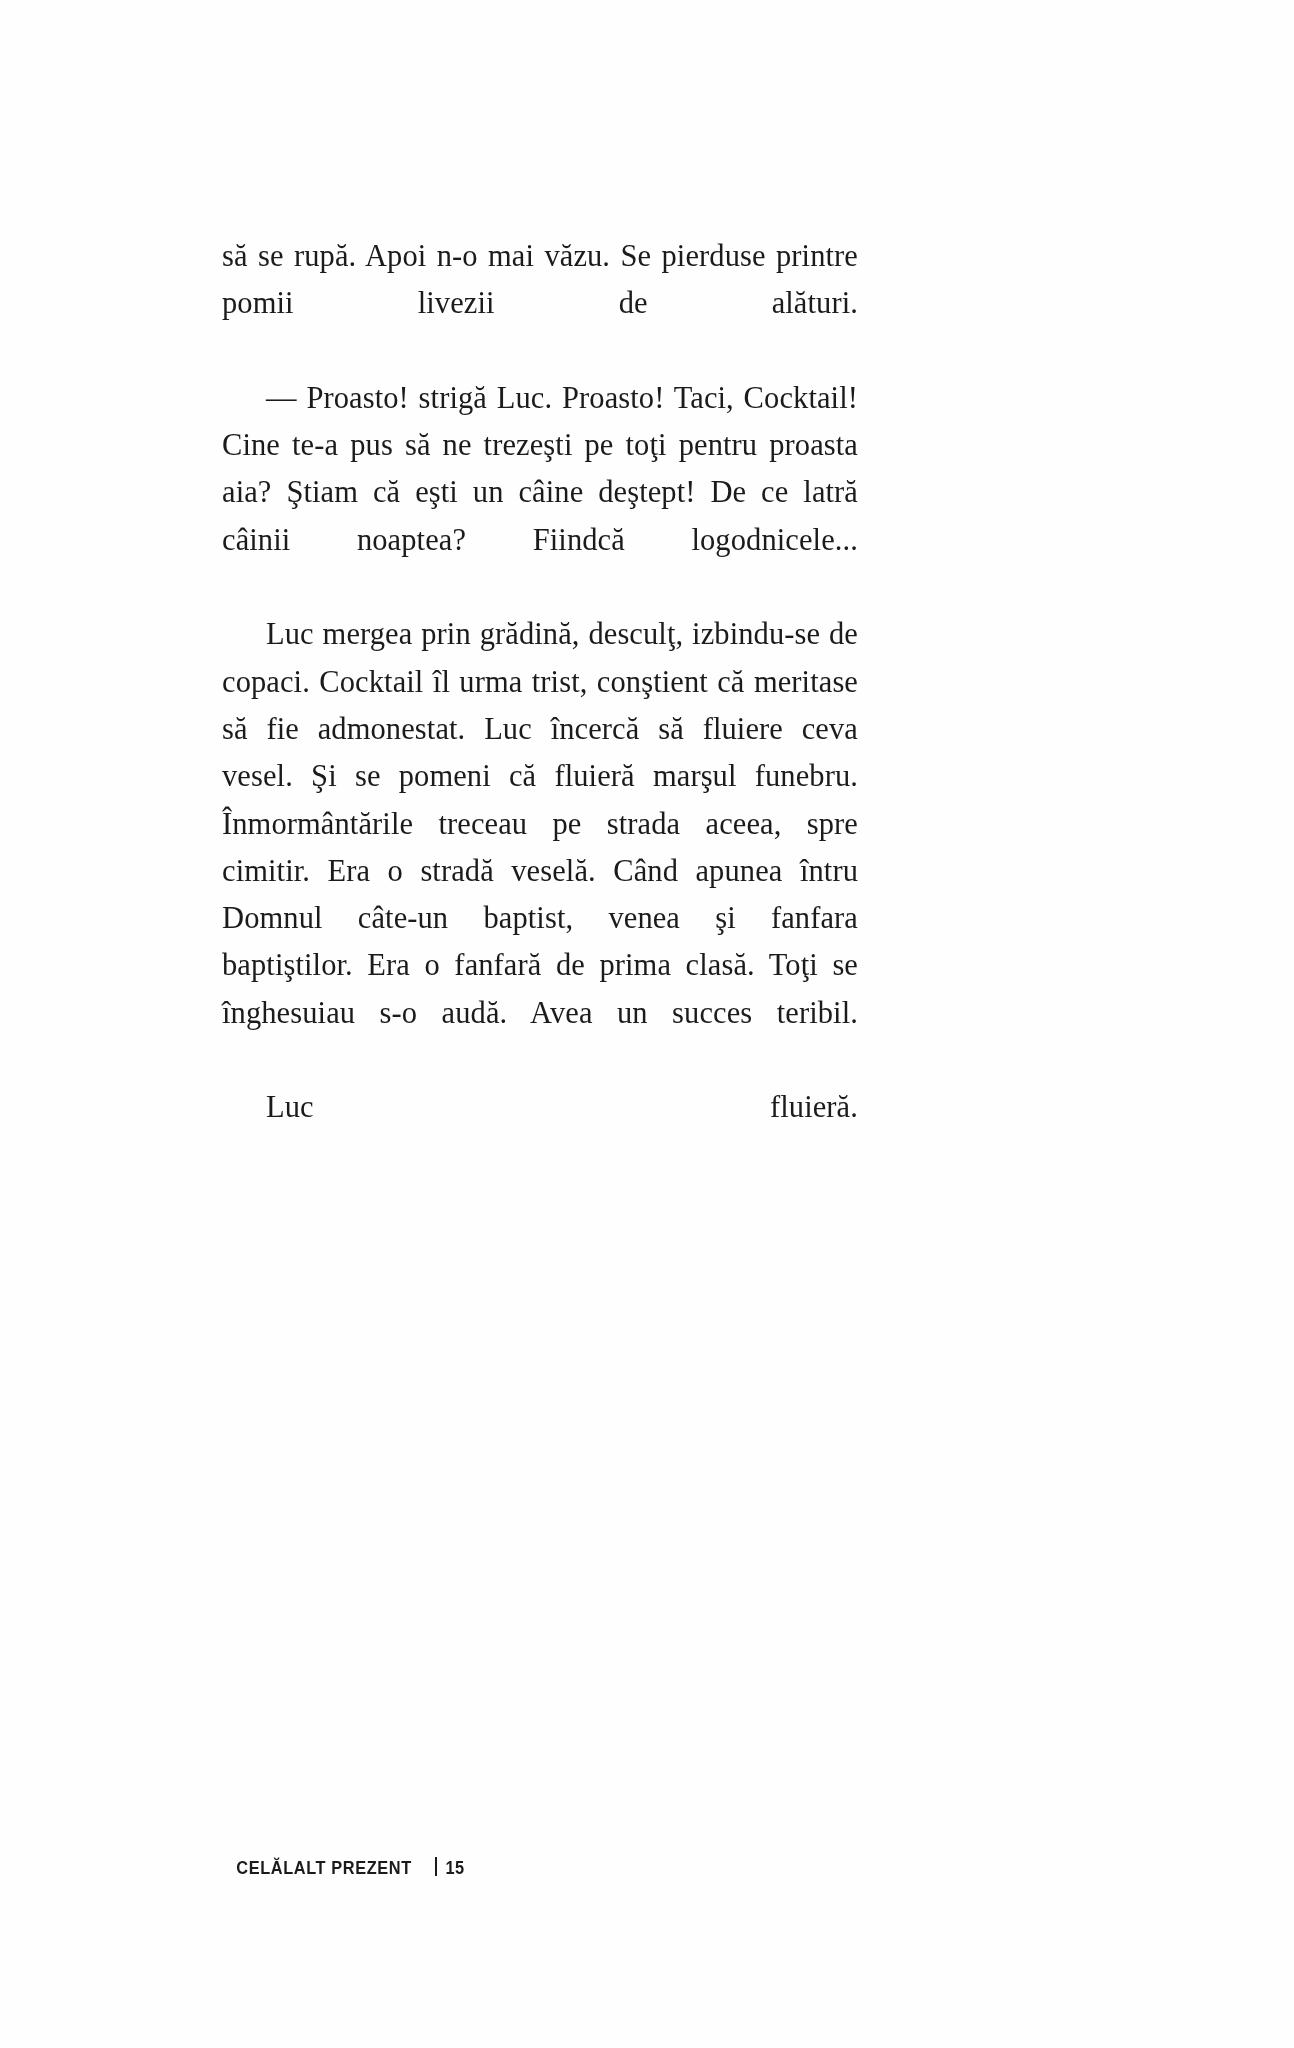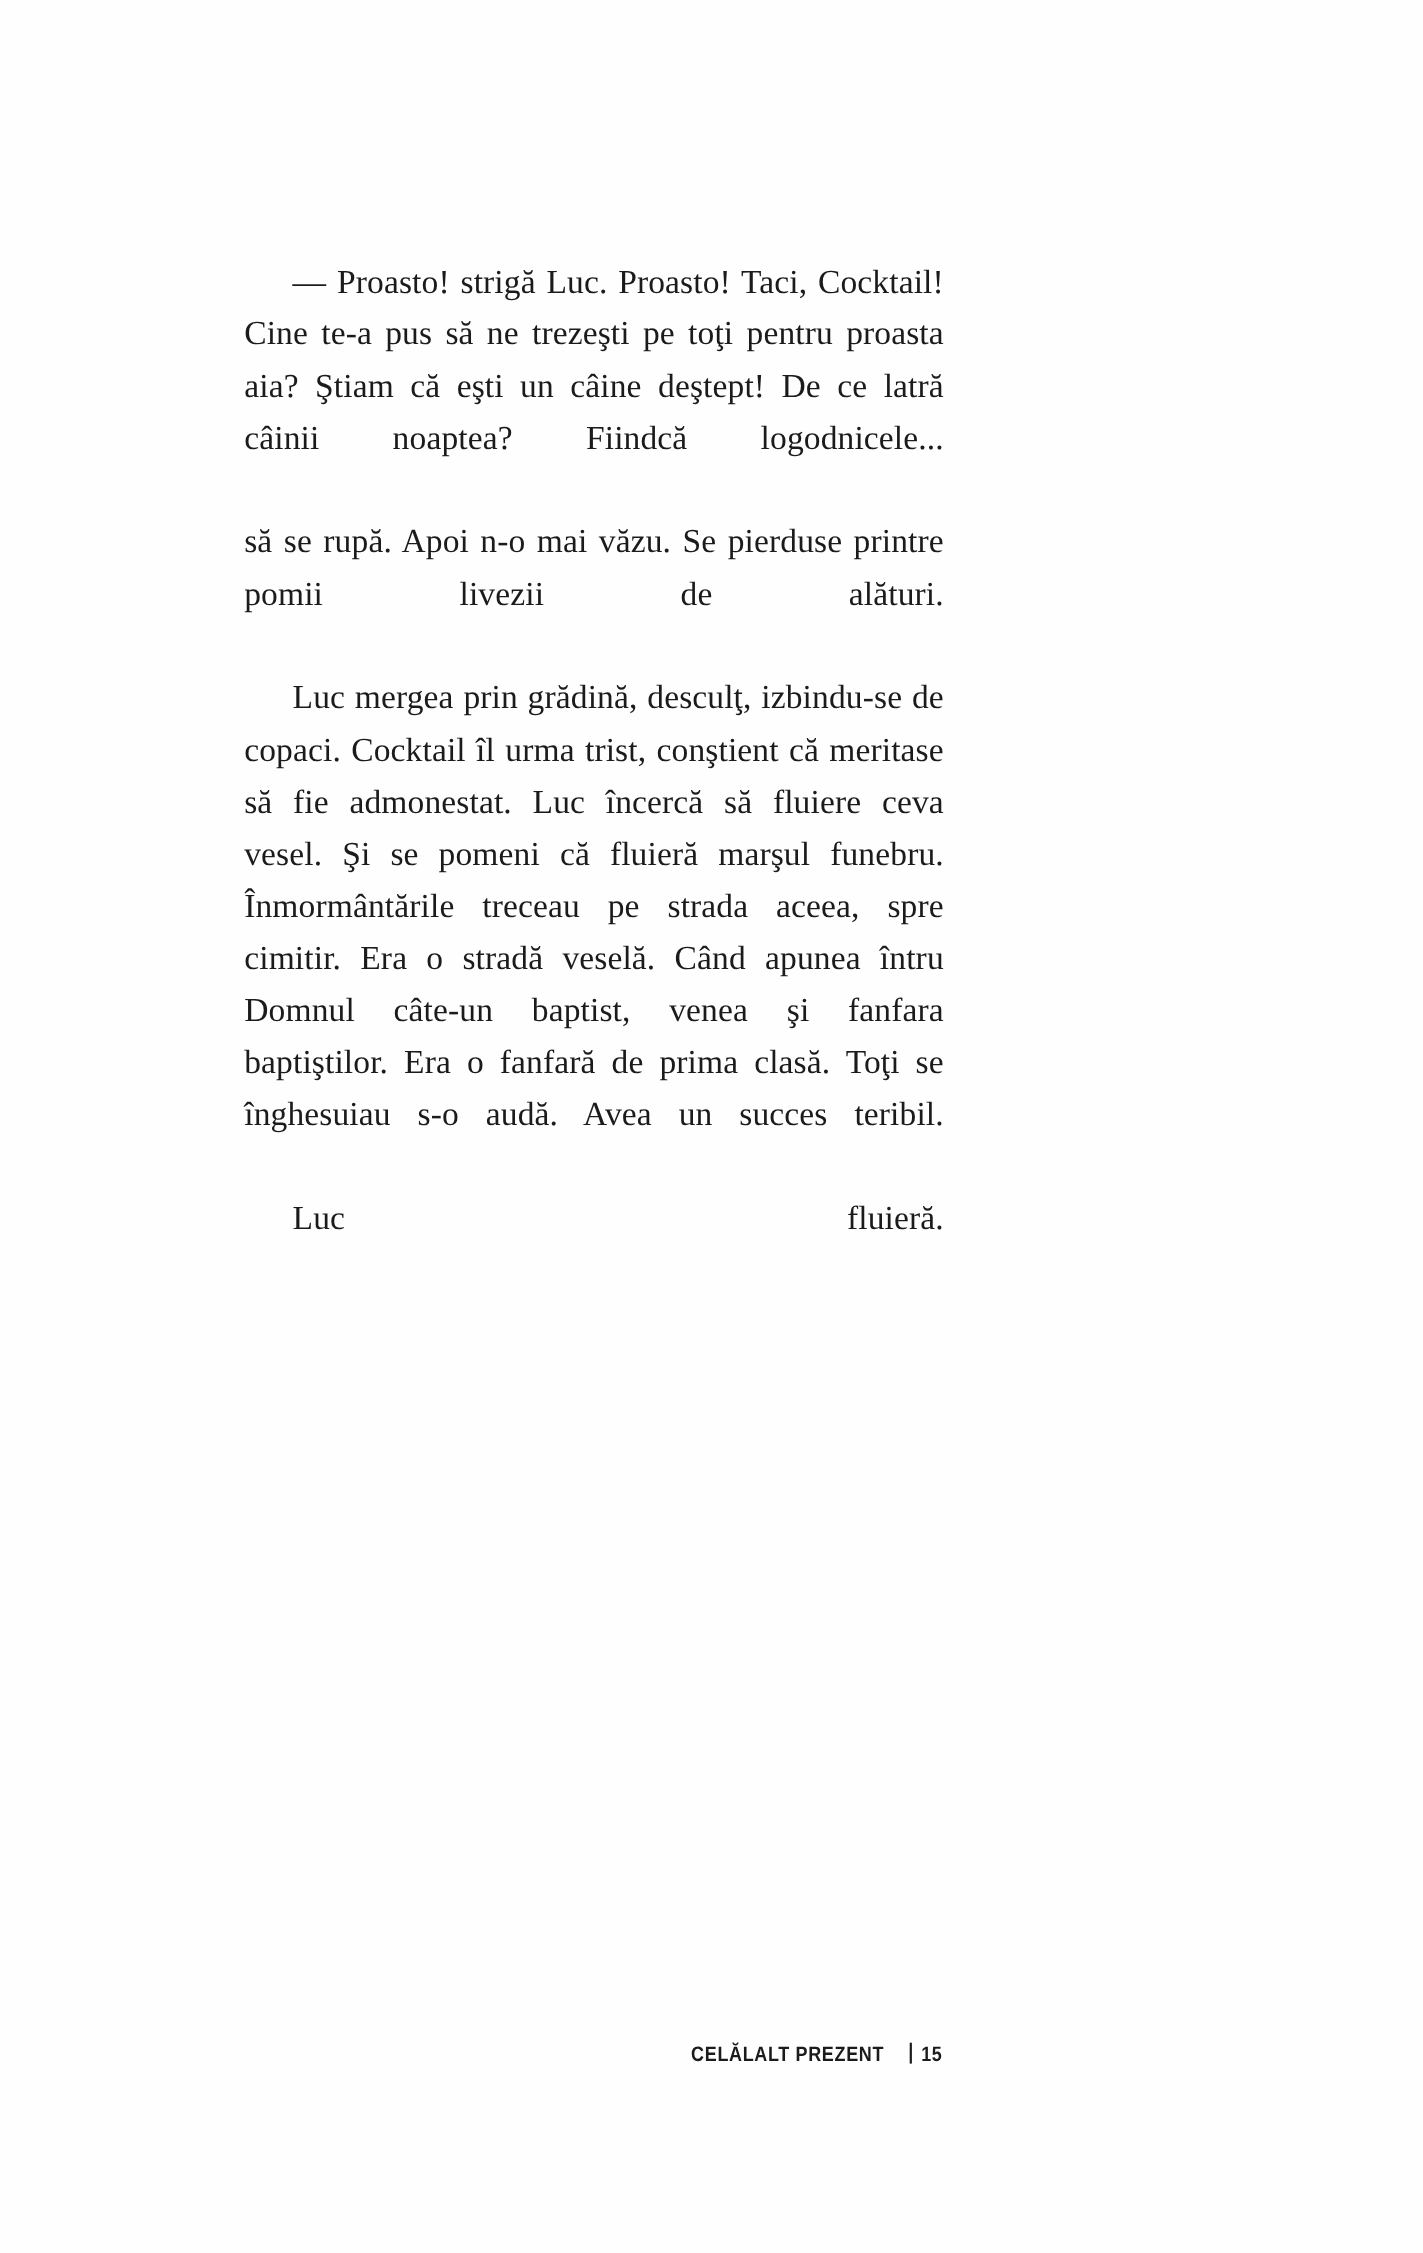--- a/index.html
+++ b/index.html
@@ -53,21 +53,20 @@
     width: 100%;
   }
 
   
   .footer {
     position: absolute;
     left: 222px;
     top: 1855px;
     width: 636px;
     display: flex;
-    justify-content: flex-end;
     align-items: baseline;
     gap: 0;
   }
 
   .footer-title {
     font-family: "Liberation Sans", sans-serif;
     font-weight: bold;
     font-size: 19px;
     letter-spacing: 0.7px;
     color: #1b1b1b;
@@ -95,22 +94,22 @@
     transform: scaleX(0.86);
     transform-origin: left baseline;
   }
 </style>
 </head>
 <body>
 
 <div class="page">
 
   <div class="text-block">
+    <p class="para">să se rupă. Apoi n-o mai văzu. Se pierduse printre pomii livezii de alături.</p>
     <p class="para indent">— Proasto! strigă Luc. Proasto! Taci, Cocktail! Cine te-a pus să ne trezeşti pe toţi pentru proasta aia? Ştiam că eşti un câine deştept! De ce latră câinii noaptea? Fiindcă logodnicele...</p>
-    <p class="para">să se rupă. Apoi n-o mai văzu. Se pierduse printre pomii livezii de alături.</p>
     <p class="para indent">Luc mergea prin grădină, desculţ, izbindu-se de copaci. Cocktail îl urma trist, conştient că meritase să fie admonestat. Luc încercă să fluiere ceva vesel. Şi se pomeni că fluieră marşul funebru. Înmormântările treceau pe strada aceea, spre cimitir. Era o stradă veselă. Când apunea întru Domnul câte-un baptist, venea şi fanfara baptiştilor. Era o fanfară de prima clasă. Toţi se înghesuiau s-o audă. Avea un succes teribil.</p>
     <p class="para indent">Luc fluieră.</p>
   </div>
 
   <div class="footer">
     <span class="footer-title">CELĂLALT PREZENT</span>
     <span class="footer-rule"></span>
     <span class="footer-page">15</span>
   </div>
 

